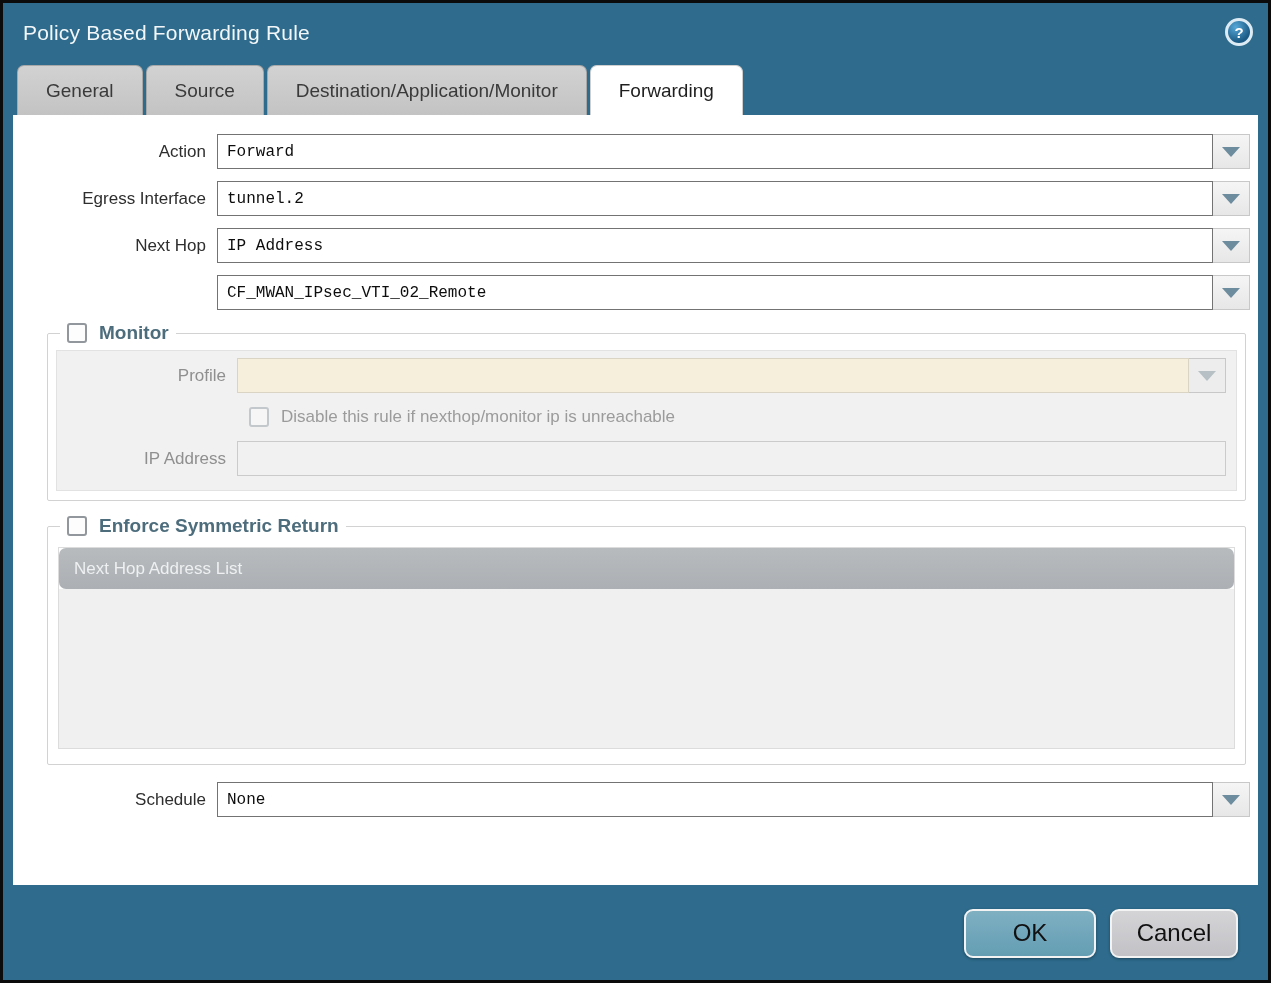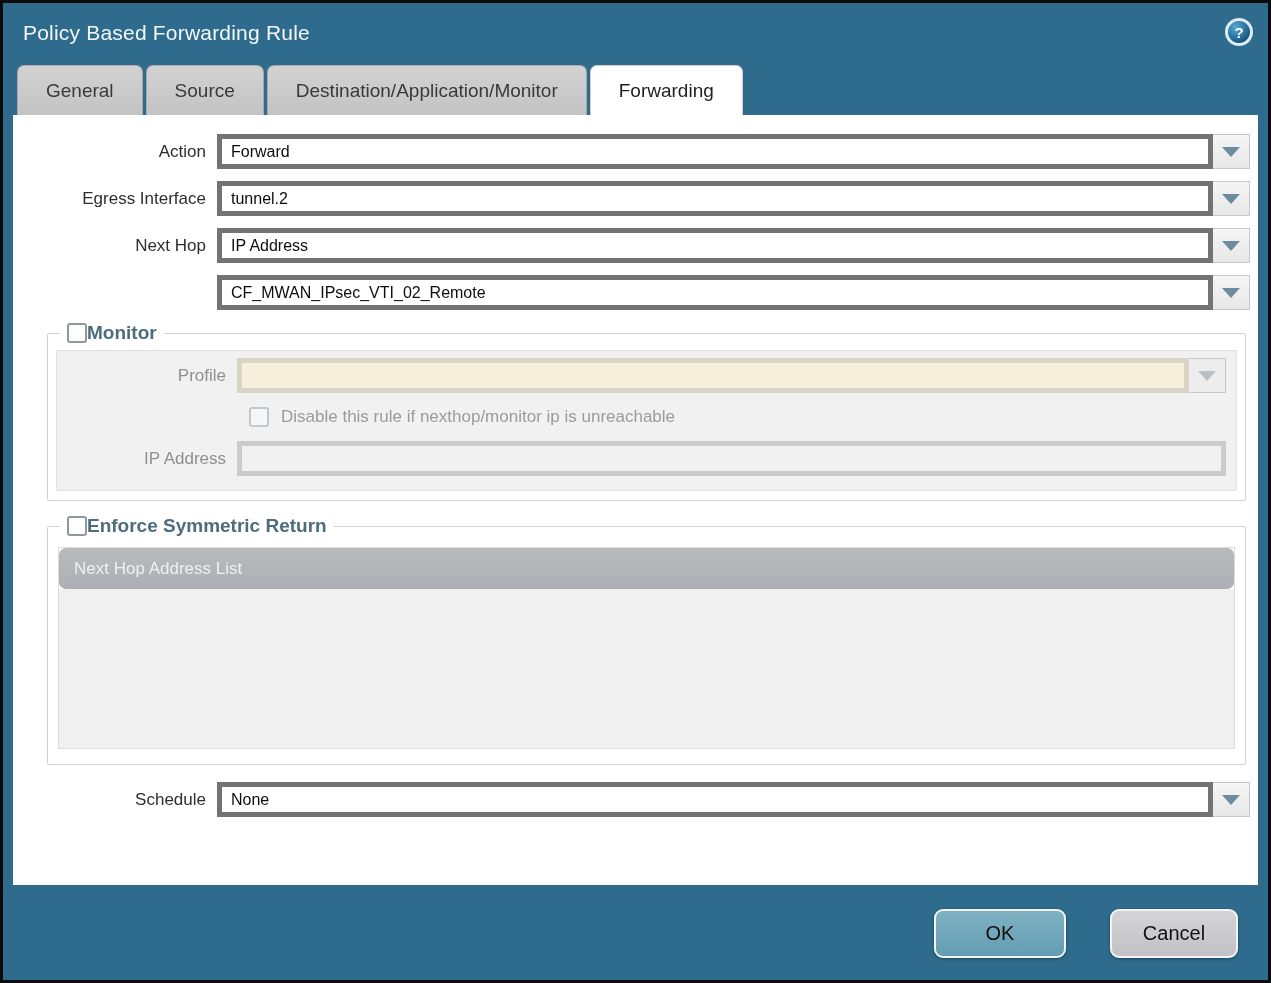--- a/index.html
+++ b/index.html
@@ -52,22 +52,22 @@
   }
 
   .form-row { display:flex; align-items:center; margin-bottom:12px; }
   .form-row .lbl {
     width: 192px; text-align:right; padding-right:11px;
     font-size:17px; color:#2e2e2e; flex:none;
   }
   .field-wrap { flex:1; display:flex; }
   .text-field {
     flex:1; height:35px;
-    border:5px solid #737373; background:#fff;
-    font-family:Liberation Sans, sans-serif;
+    border:1px solid #737373; background:#fff;
+    font-family:Liberation Mono, monospace;
     font-size:16px; color:#0d0d0d; padding:0 9px;
     outline:none;
   }
   .dd-btn {
     width:37px; height:35px; flex:none;
     background: linear-gradient(#f5f5f5,#e7e7e7);
     border:1px solid #c8c8c8; border-left:none;
     display:flex; align-items:center; justify-content:center;
     cursor:pointer;
   }
@@ -78,21 +78,21 @@
   }
   .dd-btn.disabled { background:#ededed; cursor:default; }
   .dd-btn.disabled .dd-arrow { border-top-color:#b7c0c5; }
 
   
   fieldset {
     border:1px solid #d2d2d2; border-radius:2px;
     margin: 0 4px 14px 22px;
     padding: 6px 8px 9px 8px;
   }
-  legend { margin-left:4px; padding:0 7px; display:flex; align-items:center; gap:0; }
+  legend { margin-left:4px; padding:0 7px; display:flex; align-items:center; gap:12px; }
   .legend-text { font-size:19px; font-weight:bold; color:#4d6d7d; }
   .checkbox {
     width:20px; height:20px; border:2px solid #91979c; border-radius:3px;
     background:#fdfdfd; display:inline-block; flex:none; cursor:pointer;
   }
   .checkbox.disabled { border-color:#c3c8cc; background:#f6f6f6; cursor:default; }
 
   
   .panel { background:#f1f1f1; border:1px solid #e2e2e2; padding:7px 10px 14px 0; }
   .panel .form-row { margin-bottom:0; }
@@ -123,23 +123,23 @@
   
   .footer {
     height:96px;
     display:flex; align-items:center; justify-content:flex-end;
     gap:14px; padding-right:30px;
   }
   .btn {
     min-width:128px; height:49px;
     border:2px solid #f3f3f3; border-radius:9px;
     font-family:"Liberation Sans",sans-serif;
-    font-size:20px; color:#111;
+    font-size:24px; color:#111;
     display:flex; align-items:center; justify-content:center;
-    cursor:pointer; box-shadow: 0 1px 3px rgba(0,0,0,.35); margin-left: 30px;
+    cursor:pointer; box-shadow: 0 1px 3px rgba(0,0,0,.35);
   }
   .btn-ok { background: linear-gradient(#7fb0c2,#649db3); width:132px; }
   .btn-cancel { background: linear-gradient(#d4d4d7,#c2c2c6); }
 </style>
 </head>
 <body>
 
 <div class="window">
 
   <div class="titlebar">

